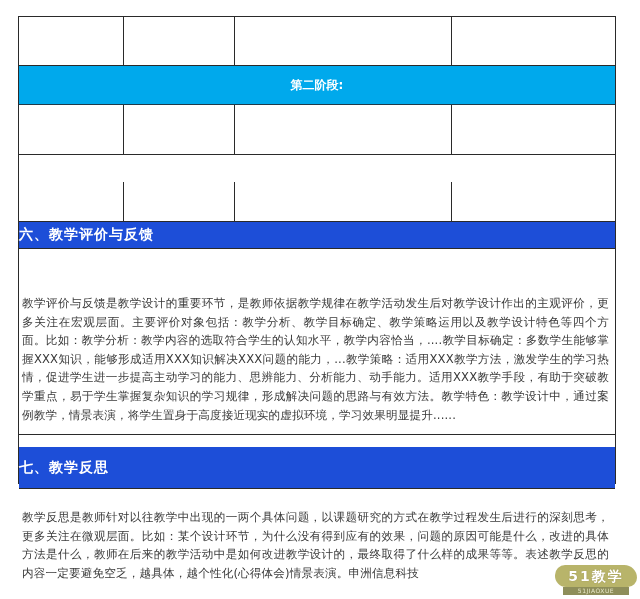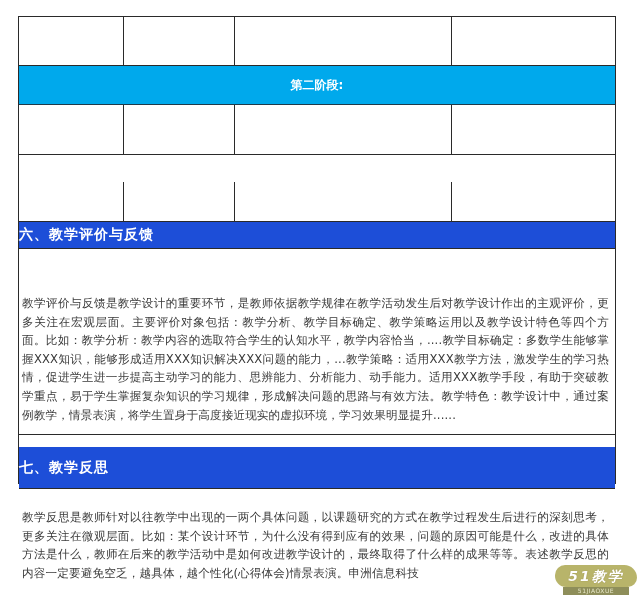--- a/index.html
+++ b/index.html
@@ -8,21 +8,21 @@
   .row { position:absolute; left:0; width:100%; box-sizing:border-box; }
   .grid-row { display:flex; border-bottom:1.5px solid #2a2a2a; }
   .grid-row .cell { box-sizing:border-box; border-right:1.5px solid #2a2a2a; height:100%; }
   .grid-row .cell:last-child { border-right:none; }
   .c1 { width:105px; } .c2 { width:111px; } .c3 { width:217px; } .c4 { flex:1; }
   .band-blue { background:#00a9ec; color:#ffffff; font-weight:bold; font-size:12px; display:flex; align-items:center; justify-content:center; border-bottom:1.5px solid #1f3a4a; }
   .band-gray { background:#1d4ed8; color:#ffffff; font-weight:bold; font-size:14px; display:flex; align-items:center; border-bottom:1.5px solid #2a2a2a; letter-spacing:1px; }
   .text-cell { border-bottom:1.5px solid #2a2a2a; }
   .para { position:absolute; left:3px; right:6px; font-size:11.6px; line-height:18.6px; color:#3a3a3a; text-align:justify; letter-spacing:0.15px;margin-top:20px; }
   .watermark { position:absolute; left:555px; top:565px; width:82px; height:30px; }
-  .wm-blob { position:absolute; left:0; top:0; width:82px; height:22px; background:#b8b46a; border-radius:11px 14px 10px 12px; color:#ffffff; font-weight:bold; font-size:14px; text-align:center; line-height:22px; letter-spacing:2px; text-shadow:0 0 1px #8a7f3a;font-style:italic; }
+  .wm-blob { position:absolute; left:0; top:0; width:82px; height:22px; background:#b8b46a; border-radius:11px 14px 10px 12px; color:#ffffff; font-weight:bold; font-size:14px; text-align:center; line-height:22px; letter-spacing:2px; text-shadow:0 0 1px #8a7f3a; }
   .wm-sub { position:absolute; left:8px; top:22px; width:66px; height:8px; background:#8e8e5a; color:#e8e8c8; font-size:6px; line-height:8px; text-align:center; letter-spacing:0.5px; }
 </style>
 </head>
 <body>
 
 <div class="doc">
 
   <div class="row grid-row" style="top:0; height:49px;">
     <div class="cell c1"></div>
     <div class="cell c2"></div>

